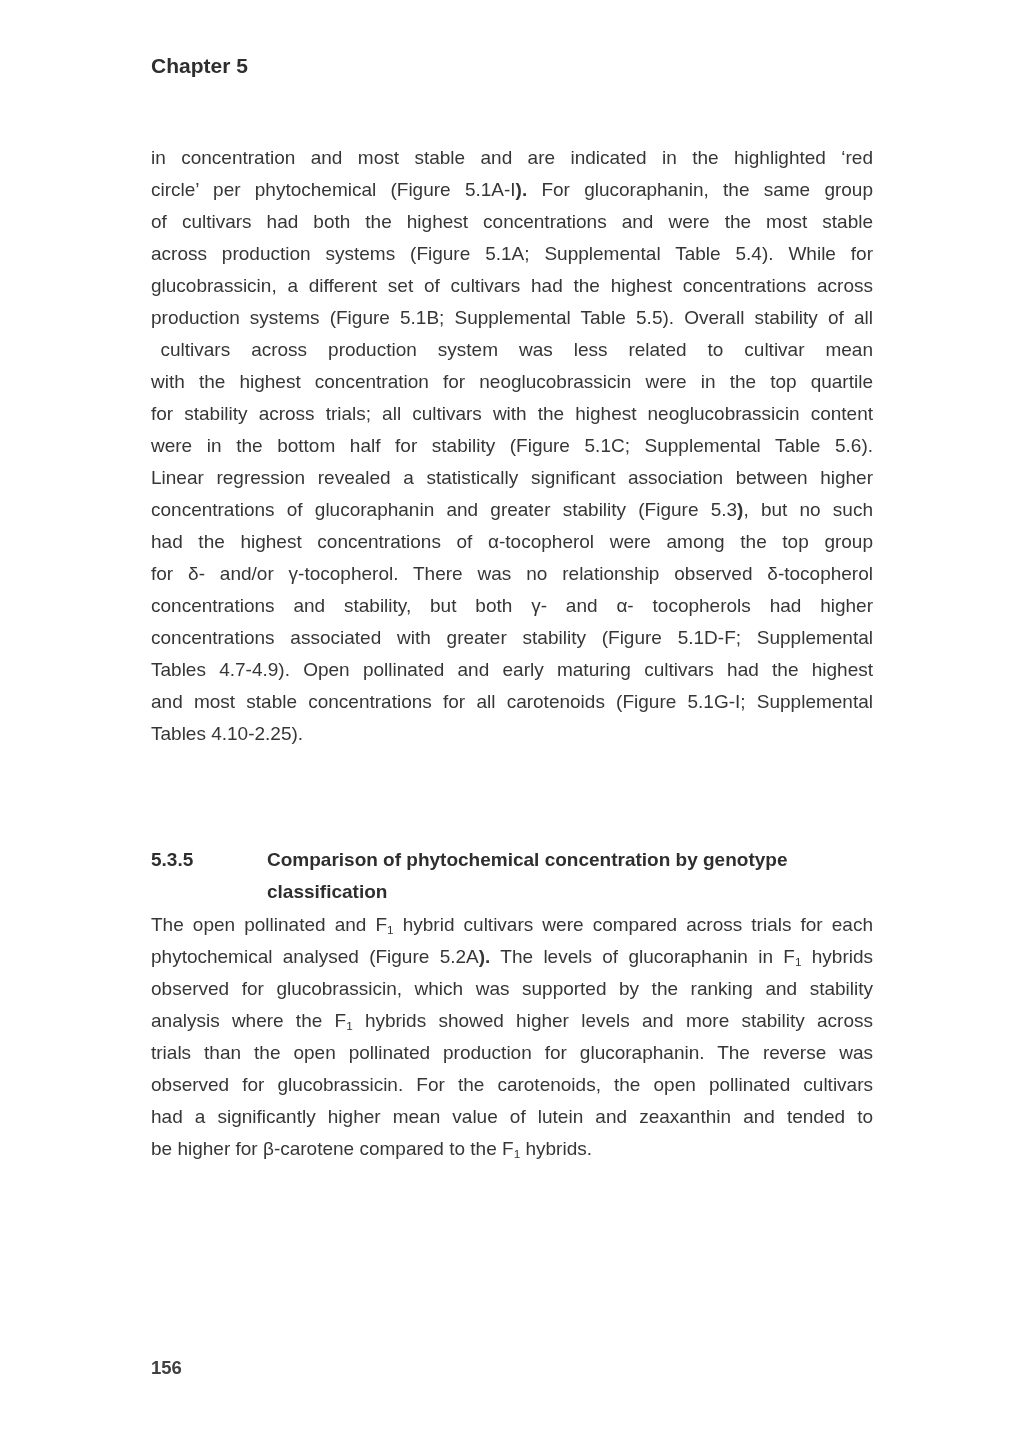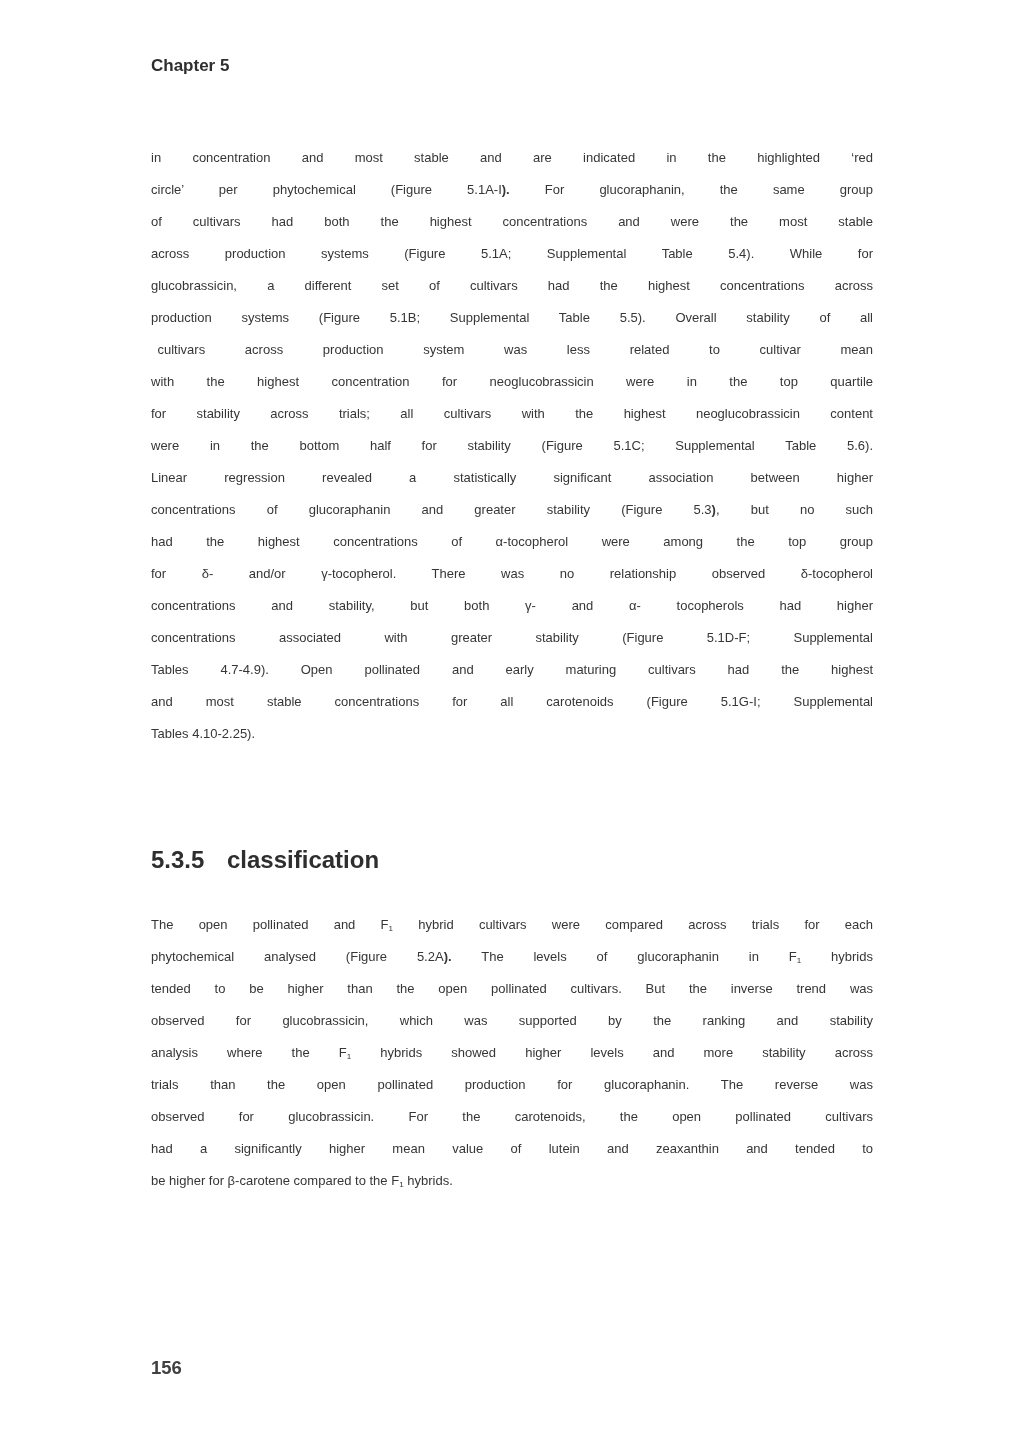--- a/index.html
+++ b/index.html
@@ -9,44 +9,45 @@
     background: #ffffff;
     position: relative;
     font-family: "Liberation Sans", "DejaVu Sans", sans-serif;
     color: #363636;
     overflow: hidden;
   }
   .abs { position: absolute; }
 
   .chapter-label {
     left: 151px; top: 56px;
-    font-size: 17px; font-weight: bold;
+    font-size: 21px; font-weight: bold;
     color: #2e2e2e; line-height: 20px;
   }
 
   .textblock {
     left: 151px; width: 722px;
-    font-size: 13px; line-height: 32px;
+    font-size: 19px; line-height: 32px;
   }
   .para-1 { top: 142px; }
   .para-2 { top: 909px; }
 
   .line { text-align: justify; text-align-last: justify; white-space: pre-wrap; }
   .line.last { text-align-last: left; }
   .line b { font-weight: 700; }
   .line sub {
     font-size: 0.62em; line-height: 0;
     vertical-align: baseline; position: relative; top: 0.28em;
   }
 
   .section-heading {
     left: 151px; top: 844px; width: 722px;
     display: flex;
-    font-size: 24px; font-weight: bold; color: #2e2e2e;
+    font-size: 19px; font-weight: bold; color: #2e2e2e;
     line-height: 32px;
+    gap: 40px;
   }
   .section-heading .heading-num { flex: none; width: 76px; }
   .section-heading .line,
   .section-heading .line.last { text-align: left; text-align-last: left; }
 
   .page-number {
     left: 151px; top: 1358px;
     font-size: 18.5px; font-weight: bold;
     color: #404040; line-height: 20px;
   }
@@ -74,28 +75,28 @@
     <div class="line">concentrations and stability, but both γ- and α- tocopherols had higher</div>
     <div class="line">concentrations associated with greater stability (Figure 5.1D-F; Supplemental</div>
     <div class="line">Tables 4.7-4.9). Open pollinated and early maturing cultivars had the highest</div>
     <div class="line">and most stable concentrations for all carotenoids (Figure 5.1G-I; Supplemental</div>
     <div class="line last">Tables 4.10-2.25).</div>
   </div>
 
 <div class="abs section-heading">
   <div class="heading-num">5.3.5</div>
   <div class="heading-text">
+      <div class="line">Comparison of phytochemical concentration by genotype</div>
       <div class="line last">classification</div>
     </div>
 </div>
 
 <div class="abs textblock para-2">
     <div class="line">The open pollinated and F<sub>1</sub> hybrid cultivars were compared across trials for each</div>
     <div class="line">phytochemical analysed (Figure 5.2A<b>).</b> The levels of glucoraphanin in F<sub>1</sub> hybrids</div>
-    <div class="line">tended to be higher than the open pollinated cultivars. But the inverse trend was</div>
     <div class="line">observed for glucobrassicin, which was supported by the ranking and stability</div>
     <div class="line">analysis where the F<sub>1</sub> hybrids showed higher levels and more stability across</div>
     <div class="line">trials than the open pollinated production for glucoraphanin. The reverse was</div>
     <div class="line">observed for glucobrassicin. For the carotenoids, the open pollinated cultivars</div>
     <div class="line">had a significantly higher mean value of lutein and zeaxanthin and tended to</div>
     <div class="line last">be higher for β-carotene compared to the F<sub>1</sub> hybrids.</div>
   </div>
 
 <div class="abs page-number">156</div>
 

